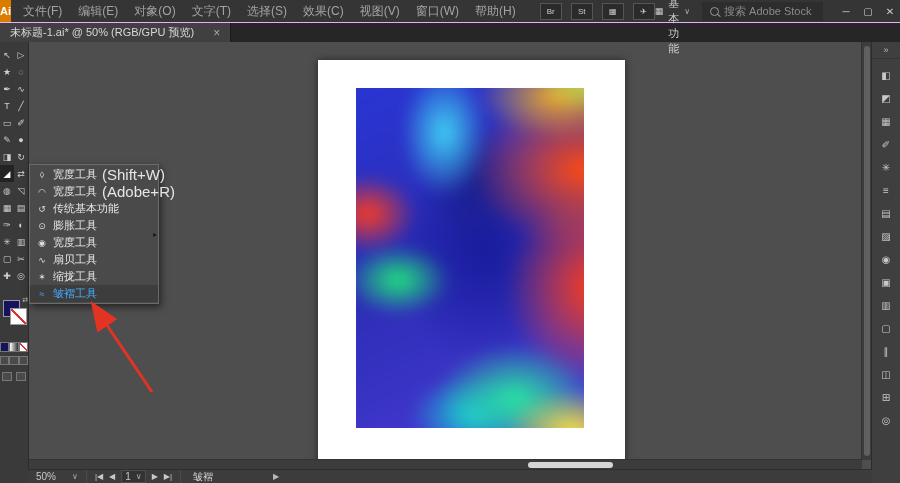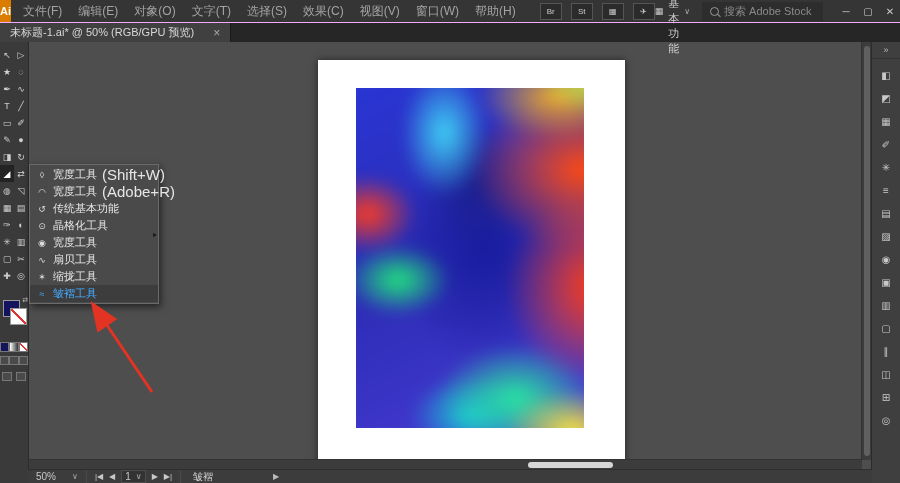--- a/index.html
+++ b/index.html
@@ -263,21 +263,21 @@
           <span>宽度工具</span>
           <span class="fshortcut">(Adobe+R)</span>
         </div>
         <div class="flyout-item">
           <span class="ficon">↺</span>
           <span>传统基本功能</span>
           <span class="fshortcut"></span>
         </div>
         <div class="flyout-item">
           <span class="ficon">⊙</span>
-          <span>晶格化工具</span>
+          <span>膨胀工具</span>
           <span class="fshortcut"></span>
         </div>
         <div class="flyout-item">
           <span class="ficon">◉</span>
           <span>宽度工具</span>
           <span class="fshortcut"></span>
         </div>
         <div class="flyout-item">
           <span class="ficon">∿</span>
           <span>扇贝工具</span>

